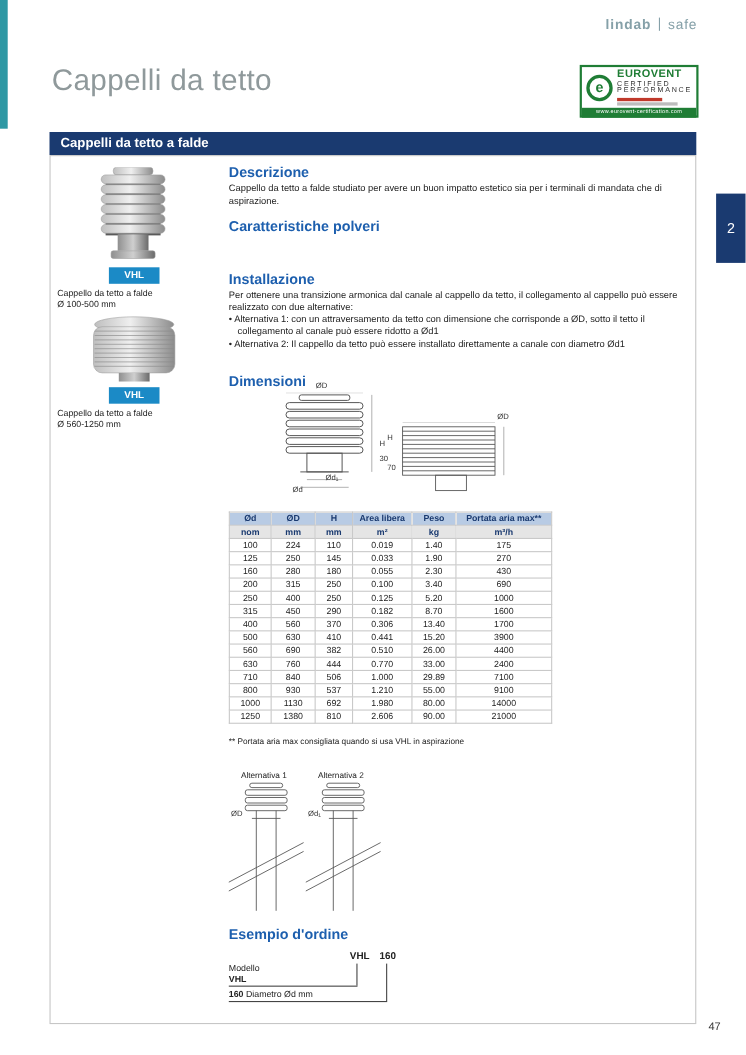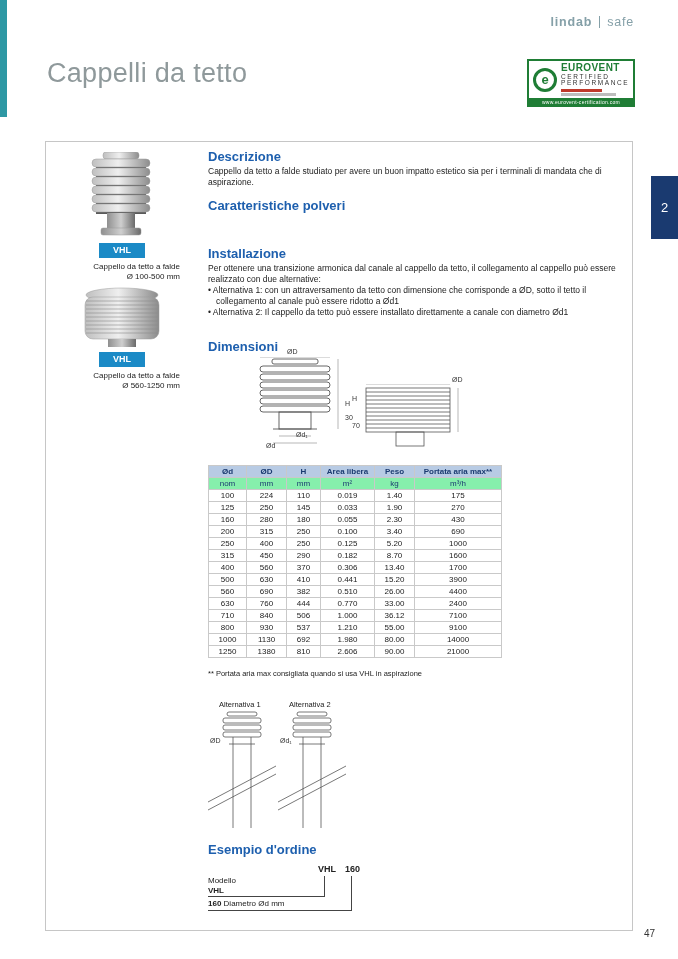--- a/index.html
+++ b/index.html
@@ -33,35 +33,35 @@
   .section-bar{left:45px;top:120px;width:588px;height:21px;background:#1a3a70;color:#fff;
                font-size:12px;font-weight:700;line-height:21px;padding-left:10px}
   .content-frame{left:45px;top:141px;width:588px;height:790px;border:1px solid #c6c6c6;background:#fff}
   .side-tab{left:651px;top:176px;width:27px;height:63px;background:#1a3a70;color:#fff;
             font-size:13px;display:flex;align-items:center;justify-content:center}
   .page-num{left:644px;top:928px;font-size:10px;color:#333}
 
   
   .vhl-badge{width:46px;height:15px;background:#1b8ac6;color:#fff;font-size:9px;font-weight:700;
              text-align:center;line-height:15px}
-  .prod-caption{left:40px;width:140px;text-align:right;font-size:8px;line-height:1.3;color:#222}
+  .prod-caption{left:52px;width:140px;text-align:left;font-size:8px;line-height:1.3;color:#222}
 
   
   .h-blue{color:#1d5fae;font-size:13px;font-weight:700}
   .body-text{font-size:8.5px;line-height:1.32;color:#222;width:415px}
   .hang{padding-left:8px;text-indent:-8px}
   .dim-label{font-size:7px;color:#333}
 
   
   .spec-table{position:absolute;left:208px;top:465px;width:293px;border-collapse:collapse;
               table-layout:fixed;font-size:8px}
   .spec-table th,.spec-table td{border:1px solid #c9c9c9;text-align:center;padding:1px 2px;
               overflow:hidden;white-space:nowrap}
   .spec-table thead tr.h1 th{background:#b8cbe4;color:#1a3a70;font-weight:700}
-  .spec-table thead tr.h2 th{background:#86efac;color:#1a3a70;font-weight:400}
+  .spec-table thead tr.h2 th{background:#e5e5e5;color:#1a3a70;font-weight:700}
   .footnote{left:208px;top:669px;font-size:7.5px;color:#222}
 
   .alt-label{font-size:7.5px;color:#222}
 
   
   .ord-code{font-size:9px;font-weight:700;color:#222}
   .ord-line{background:#444}
   .ord-text{font-size:8px;color:#222}
   .b{font-weight:700}
 </style>
@@ -85,20 +85,21 @@
         <div class="ev-l1">EUROVENT</div>
         <div class="ev-l2">CERTIFIED</div>
         <div class="ev-l3">PERFORMANCE</div>
         <div class="ev-tiny"></div>
         <div class="ev-tiny2"></div>
       </div>
     </div>
     <div class="ev-footer">www.eurovent-certification.com</div>
   </div>
 
+  <div class="abs section-bar">Cappelli da tetto a falde</div>
   <div class="abs content-frame"></div>
   <div class="abs side-tab">2</div>
 
   <svg class="abs" style="left:84px;top:152px" width="74" height="86" viewBox="0 0 74 86">
     <defs>
       <linearGradient id="gA" x1="0" y1="0" x2="1" y2="0">
         <stop offset="0" stop-color="#bfbfbf"></stop>
           <stop offset="0.45" stop-color="#efefef"></stop>
           <stop offset="1" stop-color="#8c8c8c"></stop>
       </linearGradient>
@@ -317,21 +318,21 @@
           <td>444</td>
           <td>0.770</td>
           <td>33.00</td>
           <td>2400</td>
         </tr>
         <tr>
           <td>710</td>
           <td>840</td>
           <td>506</td>
           <td>1.000</td>
-          <td>36.12</td>
+          <td>29.89</td>
           <td>7100</td>
         </tr>
         <tr>
           <td>800</td>
           <td>930</td>
           <td>537</td>
           <td>1.210</td>
           <td>55.00</td>
           <td>9100</td>
         </tr>

